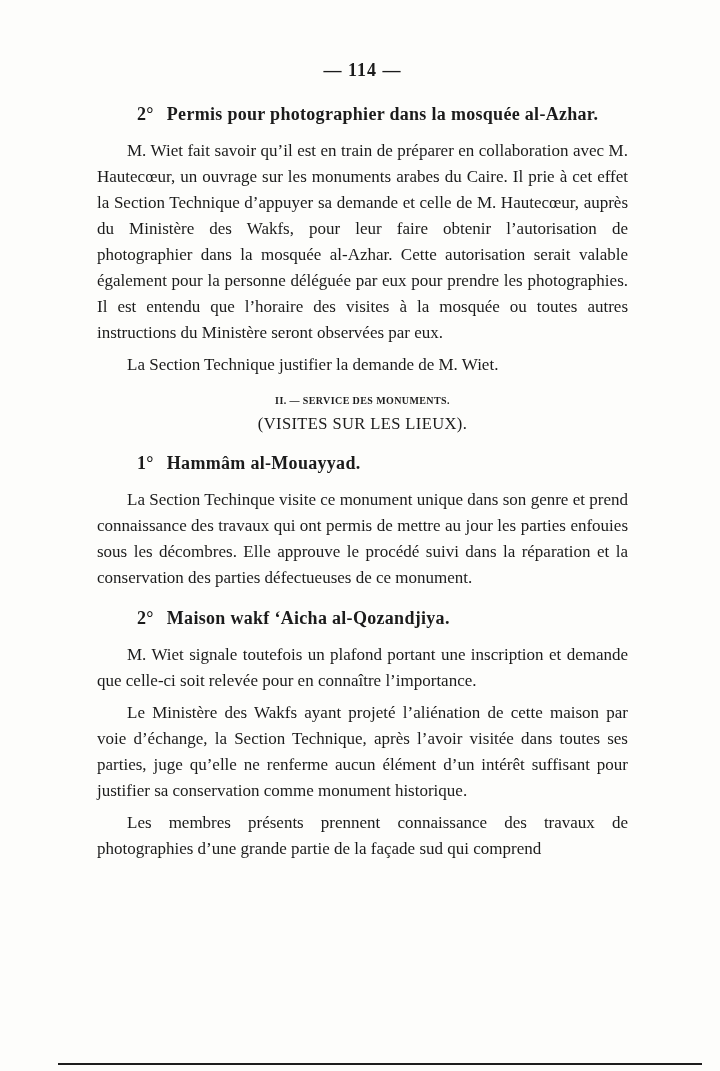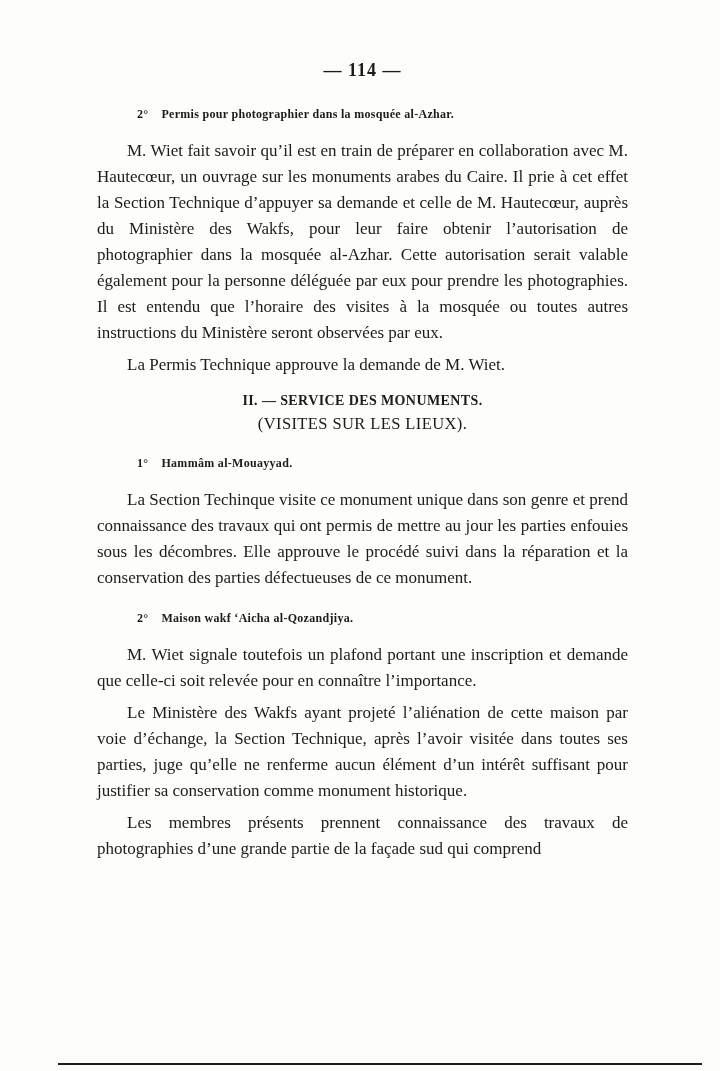--- a/index.html
+++ b/index.html
@@ -29,21 +29,21 @@
   .page-number {
     text-align: center;
     font-size: 18px;
     font-weight: 700;
     letter-spacing: 1px;
     margin-bottom: 24px;
   }
 
   .subhead {
     margin: 18px 0 15px 40px;
-    font-size: 12px;
+    font-size: 18px;
     font-weight: 700;
     letter-spacing: 0.3px;
     line-height: 18px;
   }
 
   .subhead-num {
     margin-right: 13px;
   }
 
   .para {
@@ -53,21 +53,21 @@
     text-indent: 30px;
     margin: 0 0 6px 0;
   }
 
   .center-head {
     text-align: center;
     margin: 12px 0 10px 0;
   }
 
   .center-head-line1 {
-    font-size: 14px;
+    font-size: 10px;
     font-weight: 700;
     letter-spacing: 0.4px;
     line-height: 22px;
   }
 
   .center-head-line2 {
     font-size: 16.5px;
     font-weight: 400;
     letter-spacing: 0.4px;
     line-height: 24px;
@@ -90,21 +90,21 @@
   <div class="content">
 
     <div class="page-number">— 114 —</div>
 
     <h3 class="subhead">
       <span class="subhead-num">2°</span><span>Permis pour photographier dans la mosquée al-Azhar.</span>
     </h3>
 
     <p class="para">M. Wiet fait savoir qu’il est en train de préparer en collaboration avec M. Hautecœur, un ouvrage sur les monuments arabes du Caire. Il prie à cet effet la Section Technique d’appuyer sa demande et celle de M. Hautecœur, auprès du Ministère des Wakfs, pour leur faire obtenir l’autorisation de photographier dans la mosquée al-Azhar. Cette autorisation serait valable également pour la personne déléguée par eux pour prendre les photographies. Il est entendu que l’horaire des visites à la mosquée ou toutes autres instructions du Ministère seront observées par eux.</p>
 
-    <p class="para">La Permis Technique approuve la demande de M. Wiet.</p>
+    <p class="para">La Section Technique justifier la demande de M. Wiet.</p>
 
     <div class="center-head">
       <div class="center-head-line1">II. — SERVICE DES MONUMENTS.</div>
       <div class="center-head-line2">(VISITES SUR LES LIEUX).</div>
     </div>
 
     <h3 class="subhead">
       <span class="subhead-num">1°</span><span>Hammâm al-Mouayyad.</span>
     </h3>
 

